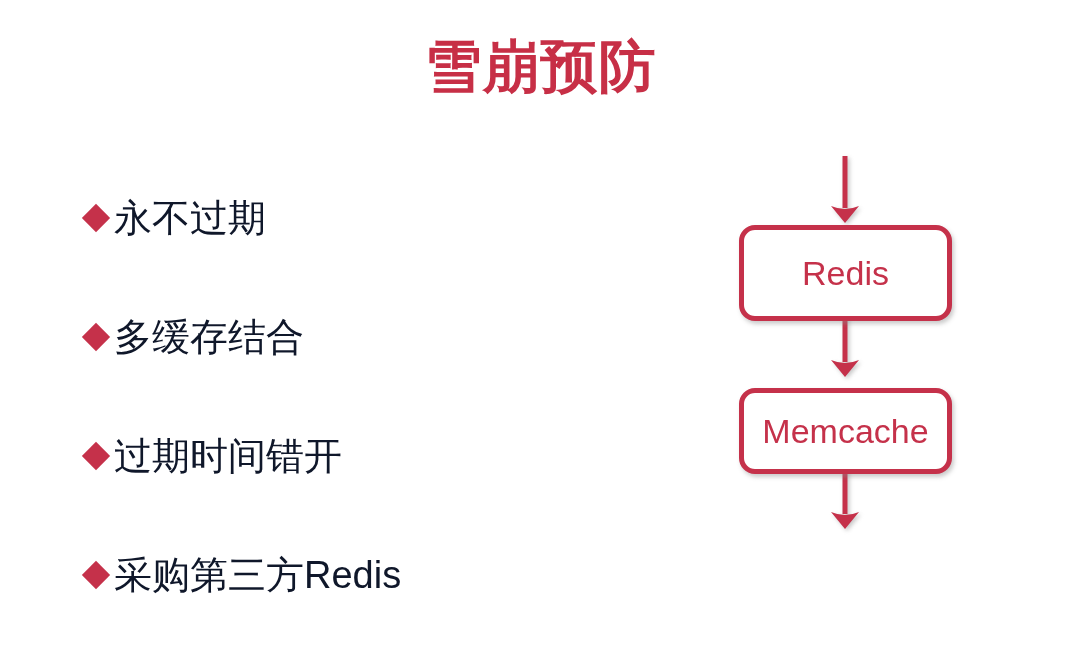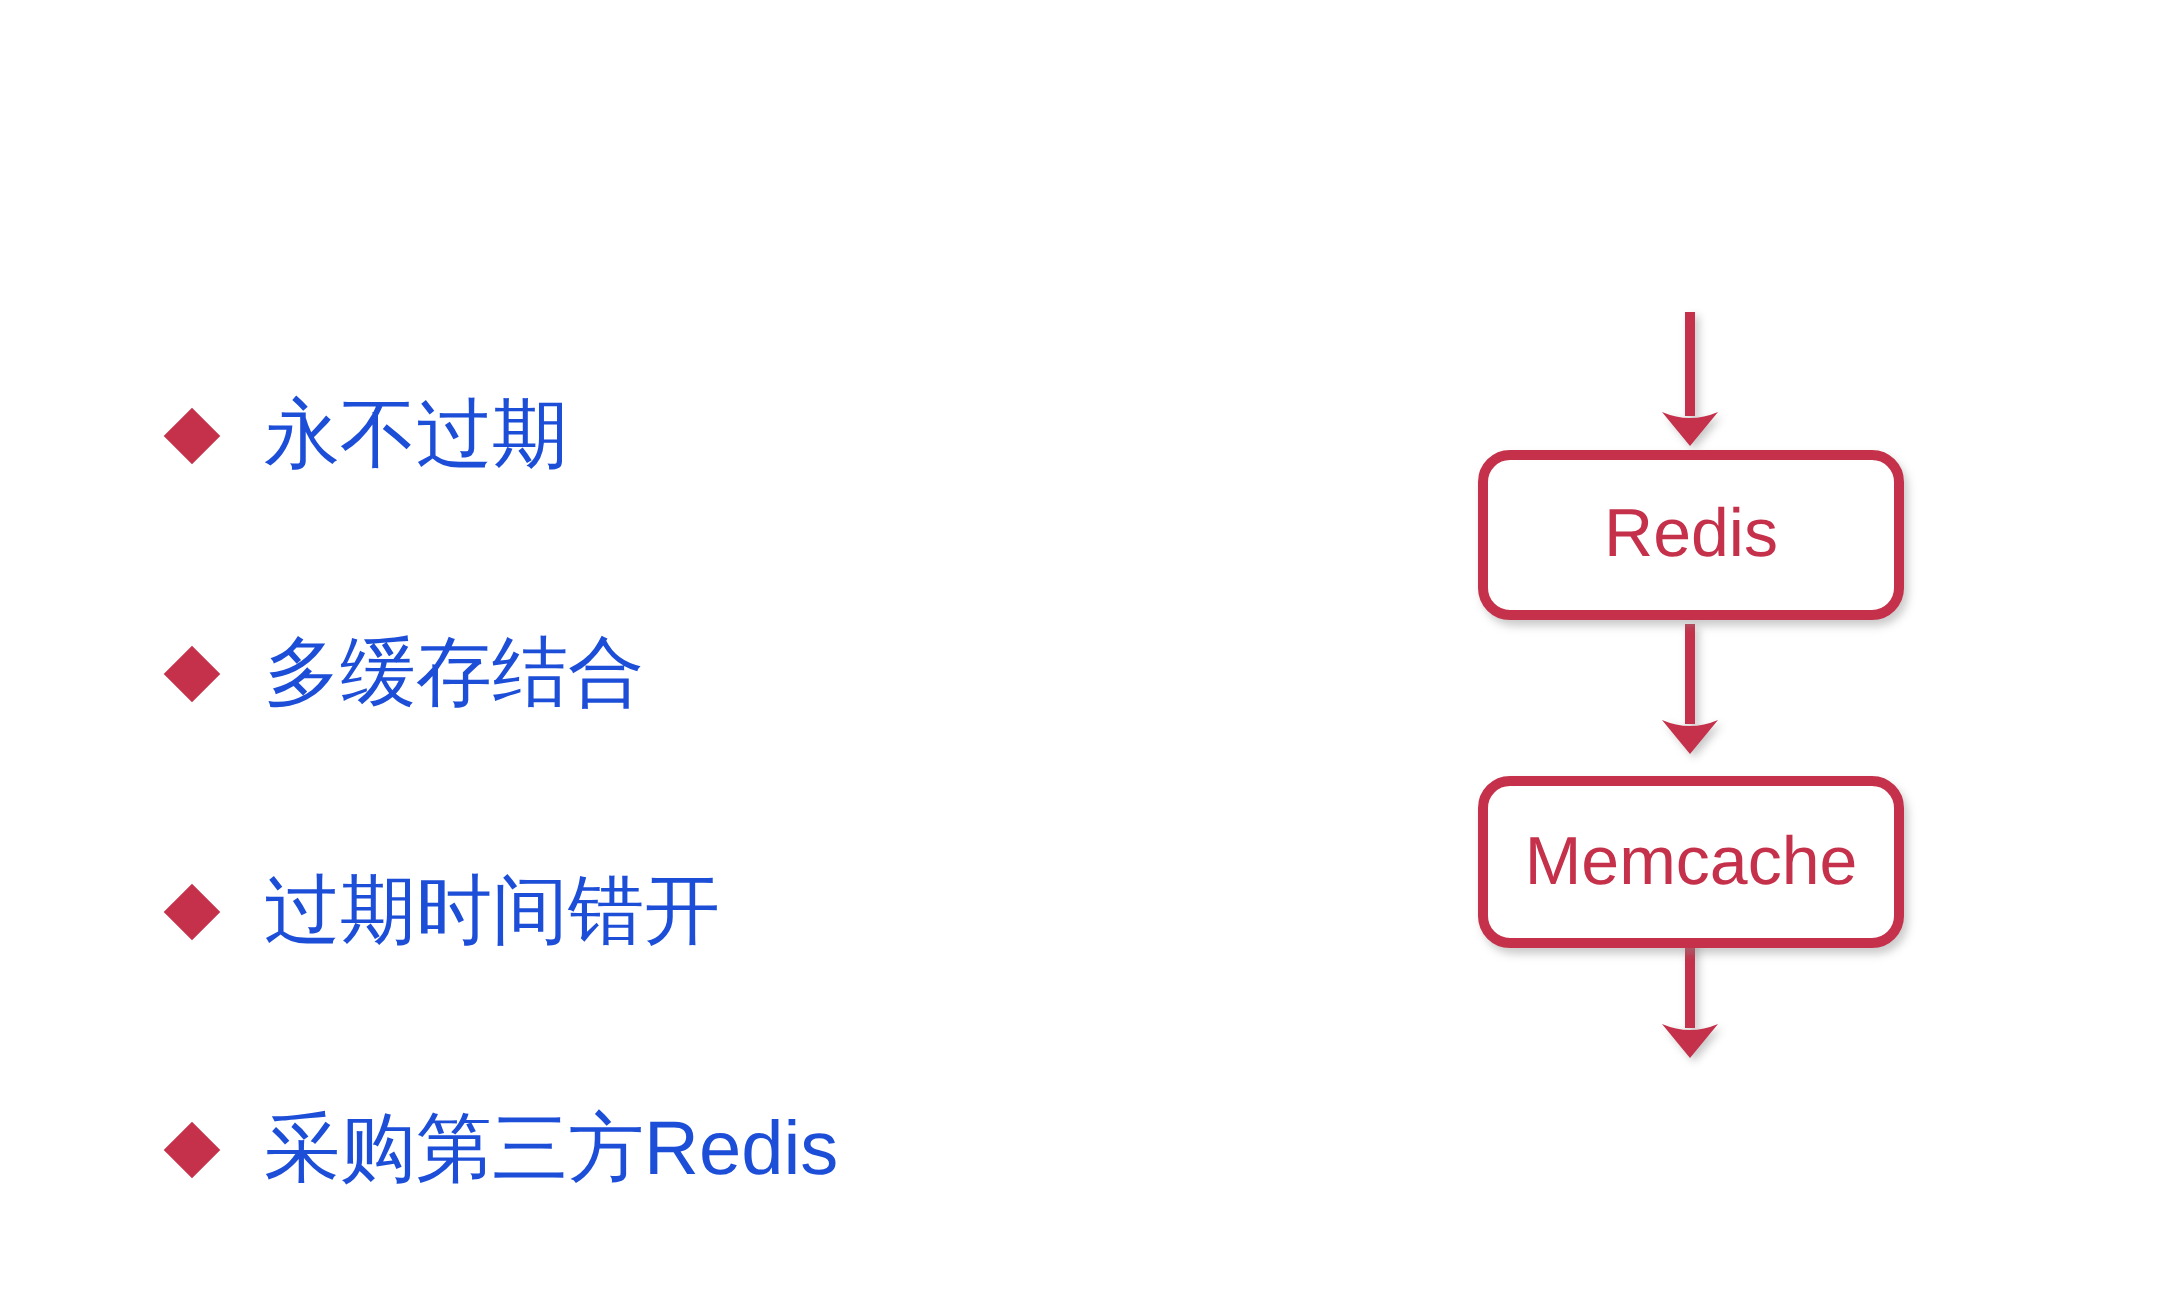--- a/index.html
+++ b/index.html
@@ -44,24 +44,24 @@
   }
   .diamond {
     width: 20px;
     height: 20px;
     background: #c5314a;
     transform: rotate(45deg);
     flex: 0 0 auto;
     margin: 0 4px;
   }
   .bullet-label {
-    margin-left: 22px;
+    margin-left: 4px;
     font-size: 38px;
     line-height: 44px;
-    color: #1d4ed8;
+    color: #0f172a;
     white-space: nowrap;
   }
   
   .diagram {
     position: absolute;
     inset: 0;
     pointer-events: none;
   }
   .arrows {
     position: absolute;
@@ -86,20 +86,21 @@
     color: #c5314a;
     font-size: 34px;
     white-space: nowrap;
   }
 </style>
 </head>
 <body>
 
 <div class="slide">
 
+  <h1 class="title">雪崩预防</h1>
 
   <ul class="bullets">
     <li class="bullet" style="top:196px">
       <span class="diamond"></span>
       <span class="bullet-label">永不过期</span>
     </li>
     <li class="bullet" style="top:315px">
       <span class="diamond"></span>
       <span class="bullet-label">多缓存结合</span>
     </li>
@@ -123,21 +124,21 @@
       <g>
         <line x1="845" y1="312" x2="845" y2="362" stroke="#c5314a" stroke-width="5"></line>
         <path d="M831,360 Q845,366 859,360 L845,377 Z" fill="#c5314a"></path>
       </g>
       <g>
         <line x1="845" y1="467" x2="845" y2="514" stroke="#c5314a" stroke-width="5"></line>
         <path d="M831,512 Q845,518 859,512 L845,529 Z" fill="#c5314a"></path>
       </g>
     </svg>
 
-    <div class="node" style="top:225px;height:85px">
+    <div class="node" style="top:225px;height:96px">
       <span class="node-label">Redis</span>
     </div>
     <div class="node" style="top:388px;height:86px">
       <span class="node-label">Memcache</span>
     </div>
 
   </div>
 
 </div>
 

